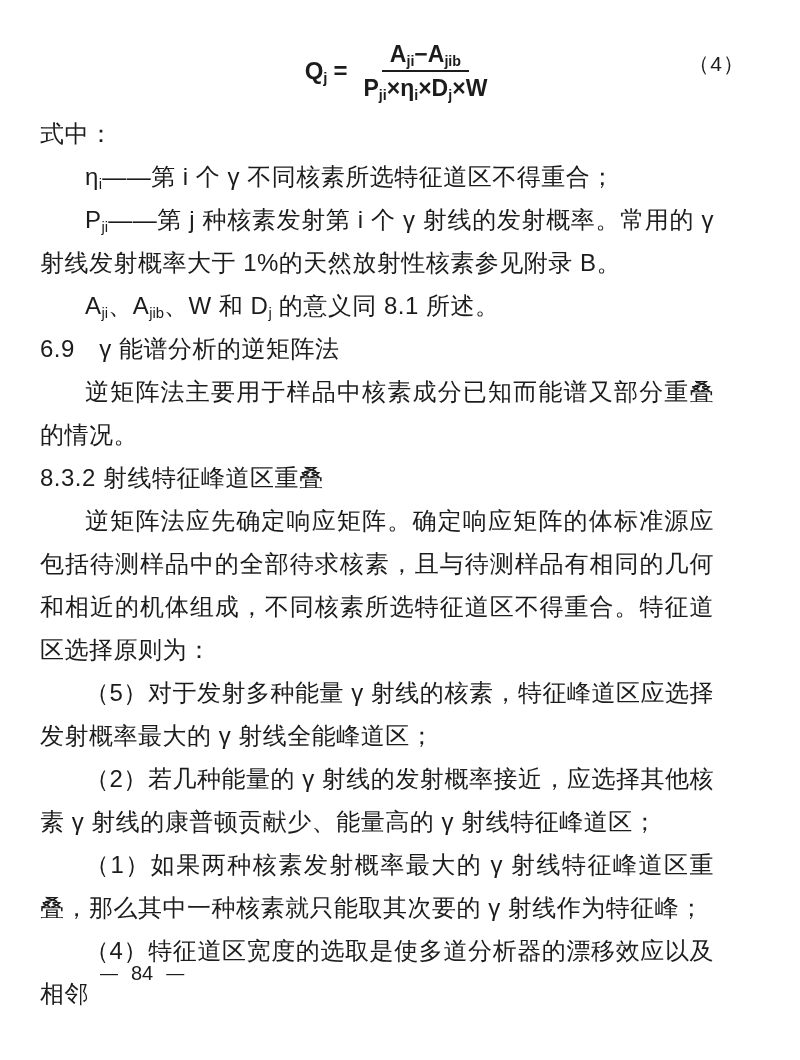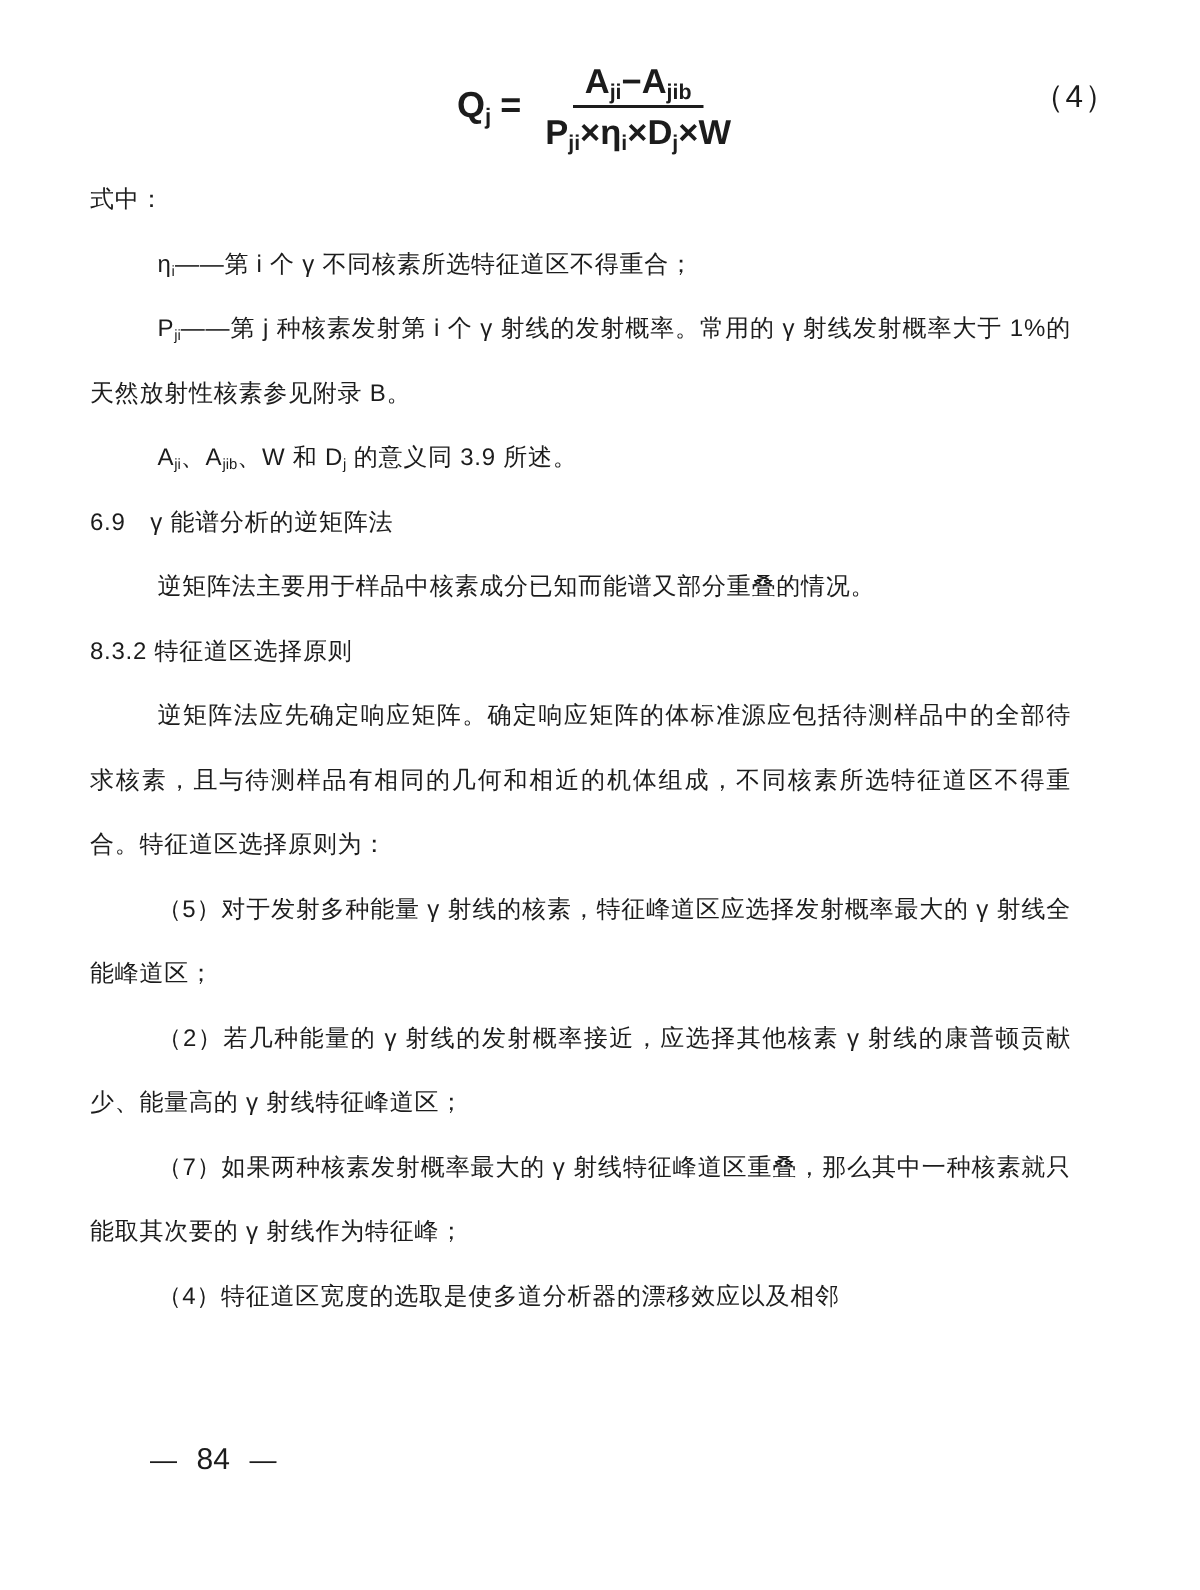--- a/index.html
+++ b/index.html
@@ -51,22 +51,22 @@
     letter-spacing: 1px;
   }
   sub {
     font-size: 0.62em;
     vertical-align: -0.30em;
     line-height: 0;
     letter-spacing: 0;
   }
   
   .doc-body {
-    padding: 6px 86px 0 60px;
-    font-size: 16px;
+    padding: 6px 86px 0 40px;
+    font-size: 24px;
     line-height: 43px;
     text-align: justify;
     letter-spacing: 0.5px;
   }
   .doc-body p { margin: 0; }
   .doc-body p.indent { text-indent: 45px; }
   .doc-body p.heading { text-align: left; }
   
   .footer {
     position: absolute;
@@ -92,28 +92,28 @@
       <span class="num"><span>A</span><sub>ji</sub><span>−A</span><sub>jib</sub></span>
       <span class="den"><span>P</span><sub>ji</sub><span>×η</span><sub>i</sub><span>×D</span><sub>j</sub><span>×W</span></span>
     </span>
     <span class="eq-no">（4）</span>
   </div>
 
   <div class="doc-body">
       <p class="plain"><span>式中：</span></p>
       <p class="indent plain"><span>η</span><sub>i</sub><span>——第 i 个 γ 不同核素所选特征道区不得重合；</span></p>
       <p class="indent plain"><span>P</span><sub>ji</sub><span>——第 j 种核素发射第 i 个 γ 射线的发射概率。常用的 γ 射线发射概率大于 1%的天然放射性核素参见附录 B。</span></p>
-      <p class="indent plain"><span>A</span><sub>ji</sub><span>、A</span><sub>jib</sub><span>、W 和 D</span><sub>j</sub><span> 的意义同 3.9 所述。</span></p>
+      <p class="indent plain"><span>A</span><sub>ji</sub><span>、A</span><sub>jib</sub><span>、W 和 D</span><sub>j</sub><span> 的意义同 8.1 所述。</span></p>
       <p class="heading"><span>6.9　γ 能谱分析的逆矩阵法</span></p>
       <p class="indent plain"><span>逆矩阵法主要用于样品中核素成分已知而能谱又部分重叠的情况。</span></p>
-      <p class="heading"><span>8.3.2 特征道区选择原则</span></p>
+      <p class="heading"><span>8.3.2 射线特征峰道区重叠</span></p>
       <p class="indent plain"><span>逆矩阵法应先确定响应矩阵。确定响应矩阵的体标准源应包括待测样品中的全部待求核素，且与待测样品有相同的几何和相近的机体组成，不同核素所选特征道区不得重合。特征道区选择原则为：</span></p>
       <p class="indent plain"><span>（5）对于发射多种能量 γ 射线的核素，特征峰道区应选择发射概率最大的 γ 射线全能峰道区；</span></p>
       <p class="indent plain"><span>（2）若几种能量的 γ 射线的发射概率接近，应选择其他核素 γ 射线的康普顿贡献少、能量高的 γ 射线特征峰道区；</span></p>
-      <p class="indent plain"><span>（7）如果两种核素发射概率最大的 γ 射线特征峰道区重叠，那么其中一种核素就只能取其次要的 γ 射线作为特征峰；</span></p>
+      <p class="indent plain"><span>（1）如果两种核素发射概率最大的 γ 射线特征峰道区重叠，那么其中一种核素就只能取其次要的 γ 射线作为特征峰；</span></p>
       <p class="indent plain"><span>（4）特征道区宽度的选取是使多道分析器的漂移效应以及相邻</span></p>
     </div>
 
   <div class="footer">
     <span class="dash">—</span>
     <span>84</span>
     <span class="dash">—</span>
   </div>
 
 </div>

